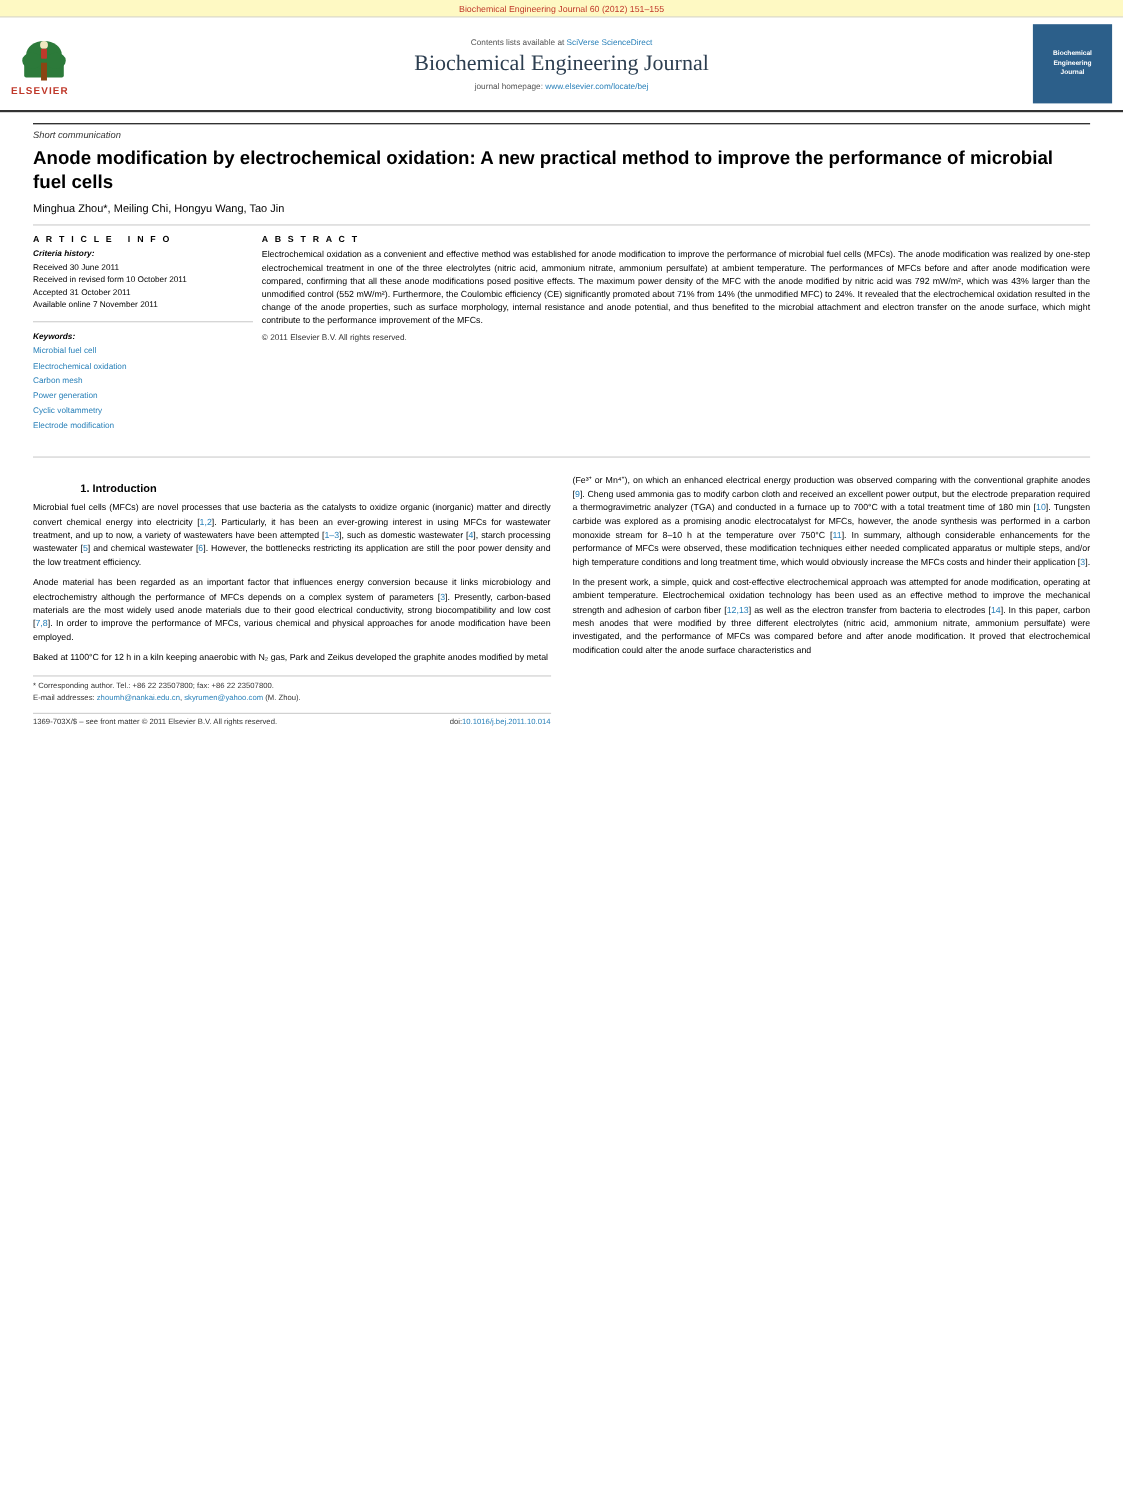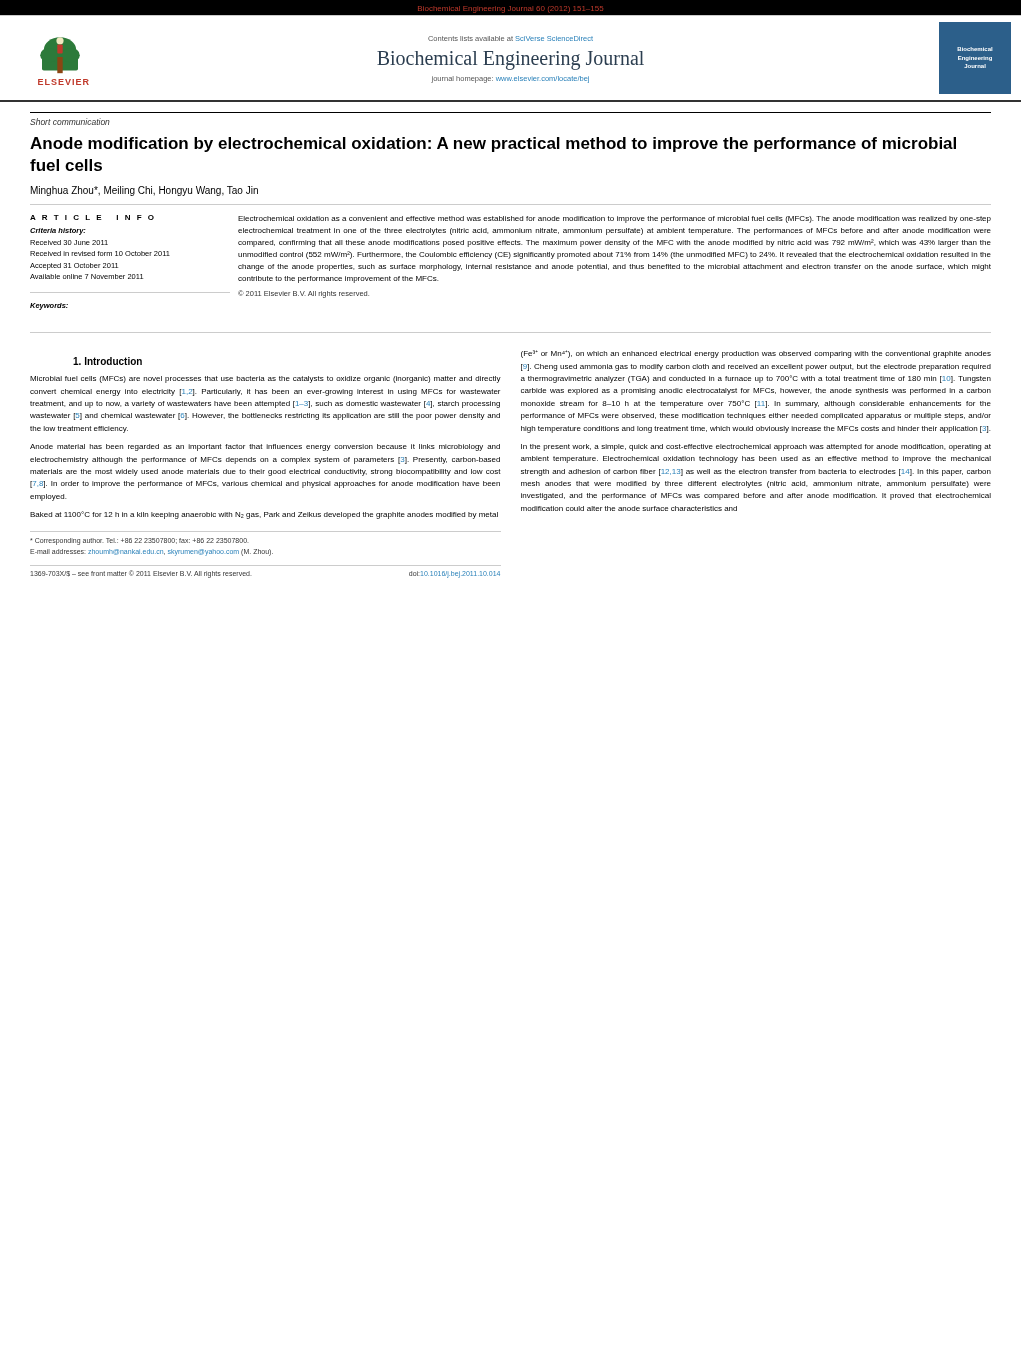--- a/index.html
+++ b/index.html
@@ -7,42 +7,42 @@
       background: #fff;
       font-family: Arial, Helvetica, sans-serif;
       font-size: 9px;
       color: #000;
       width: 1021px;
       min-height: 1351px;
     }
 
     
     .top-bar {
-      background: #000000;
+      background: #fef9c3;
       text-align: center;
       padding: 4px 0 2px;
       font-size: 8px;
       color: #c0392b;
       border-bottom: 1px solid #ccc;
     }
 
     .journal-header {
       display: flex;
       align-items: center;
       padding: 6px 10px;
       border-bottom: 2px solid #333;
       background: #fff;
     }
 
     .elsevier-logo {
       width: 80px;
       min-width: 80px;
       display: flex;
       flex-direction: column;
-      align-items: flex-end;
+      align-items: flex-start;
     }
 
     .elsevier-logo .tree-icon {
       width: 60px;
       height: 45px;
     }
 
     .elsevier-label {
       font-size: 9px;
       font-weight: bold;
@@ -325,25 +325,34 @@
         <div class="info-text">Received 30 June 2011</div>
         <div class="info-text">Received in revised form 10 October 2011</div>
         <div class="info-text">Accepted 31 October 2011</div>
         <div class="info-text">Available online 7 November 2011</div>
       </div>
 
       <hr class="divider">
 
       <div class="article-info-section">
         <div class="info-label">Keywords:</div>
+        <div class="keywords-list">
+          <div>Microbial fuel cell</div>
+          <div>Electrochemical oxidation</div>
+          <div>Carbon mesh</div>
+          <div>Power generation</div>
+          <div>Cyclic voltammetry</div>
+          <div>Electrode modification</div>
+        </div>
       </div>
 
     </div>
 
     <div class="right-col">
+      <div class="section-label">A B S T R A C T</div>
       <div class="abstract-text">Electrochemical oxidation as a convenient and effective method was established for anode modification to improve the performance of microbial fuel cells (MFCs). The anode modification was realized by one-step electrochemical treatment in one of the three electrolytes (nitric acid, ammonium nitrate, ammonium persulfate) at ambient temperature. The performances of MFCs before and after anode modification were compared, confirming that all these anode modifications posed positive effects. The maximum power density of the MFC with the anode modified by nitric acid was 792 mW/m², which was 43% larger than the unmodified control (552 mW/m²). Furthermore, the Coulombic efficiency (CE) significantly promoted about 71% from 14% (the unmodified MFC) to 24%. It revealed that the electrochemical oxidation resulted in the change of the anode properties, such as surface morphology, internal resistance and anode potential, and thus benefited to the microbial attachment and electron transfer on the anode surface, which might contribute to the performance improvement of the MFCs.</div>
       <div class="copyright">© 2011 Elsevier B.V. All rights reserved.</div>
     </div>
 
   </div>
 
   <hr class="divider" style="margin-top:12px;">
 
   <div class="body-content">
 

